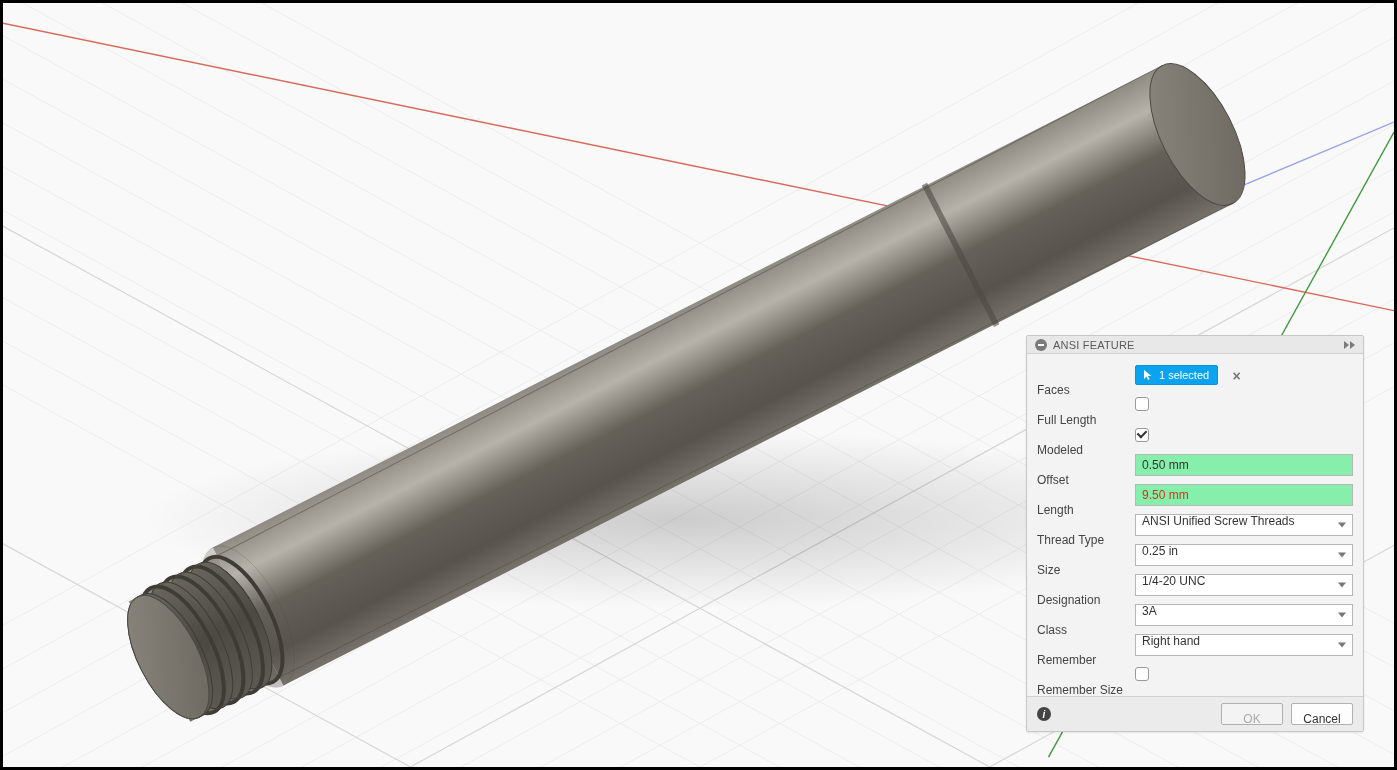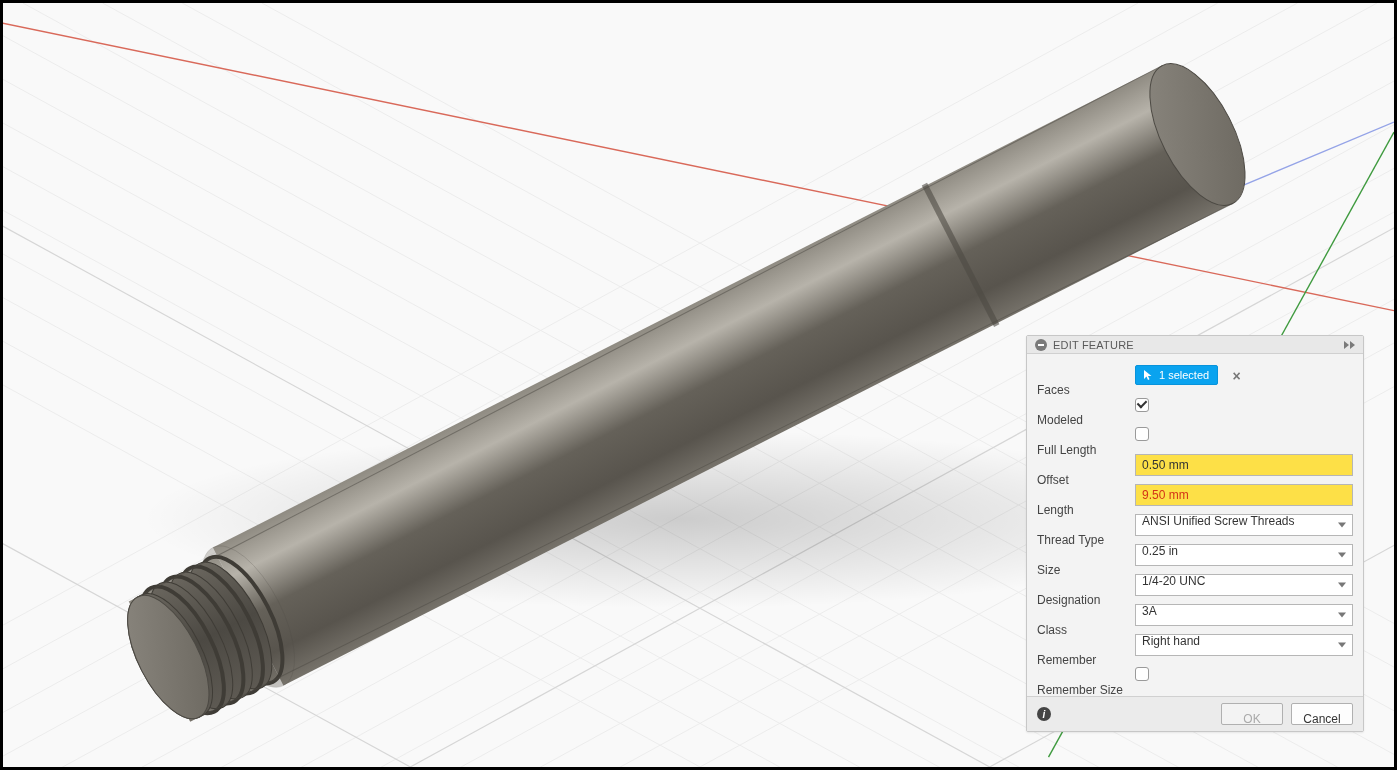--- a/index.html
+++ b/index.html
@@ -102,21 +102,21 @@
     content: ""; display: block; width: 4px; height: 7px;
     border-right: 2px solid #333; border-bottom: 2px solid #333;
     transform: rotate(45deg) translate(-1px,-1px);
   }
 
   
   .ti {
     width: 100%;
     height: 22px;
     border: 1px solid #b6b6b6;
-    background: #fde047;
+    background: #86efac;
     color: #333;
     font-size: 12px;
     padding: 0 6px;
     outline: none;
   }
   .ti.err { color: #d33418; }
 
   
   .dd {
     position: relative;
@@ -280,21 +280,21 @@
 
         <line x1="-560" y1="-68" x2="600" y2="-78" stroke="#4c4943" stroke-width="1" opacity=".5"></line>
         <line x1="-560" y1="68" x2="600" y2="78" stroke="#4c4943" stroke-width="1" opacity=".5"></line>
       </g>
     </svg>
   </div>
 
   <div class="panel">
     <div class="panel-header">
       <span class="collapse"></span>
-      <span class="title">EDIT FEATURE</span>
+      <span class="title">ANSI FEATURE</span>
       <span class="fast-forward">
           <span></span>
           <span></span>
         </span>
     </div>
 
     <div class="panel-body">
 
       <div class="row">
         <div class="label">Faces</div>
@@ -305,27 +305,27 @@
                   <path d="M2 1 L2 10 L4.5 7.5 L6 11 L7.5 10.2 L6 7 L9.5 7 Z" fill="#fff"></path>
                 </svg>
             </span>
             <span>1 selected</span>
           </span>
           <span class="chip-close">×</span>
         </div>
       </div>
 
       <div class="row">
+        <div class="label">Full Length</div>
+        <div class="control"><span class="cb"></span></div>
+      </div>
+
+      <div class="row">
         <div class="label">Modeled</div>
         <div class="control"><span class="cb checked"></span></div>
-      </div>
-
-      <div class="row">
-        <div class="label">Full Length</div>
-        <div class="control"><span class="cb"></span></div>
       </div>
 
       <div class="row">
         <div class="label">Offset</div>
         <div class="control"><input class="ti" value="0.50 mm" style=""></div>
       </div>
 
       <div class="row">
         <div class="label">Length</div>
         <div class="control"><input class="ti err" value="9.50 mm" style=""></div>

